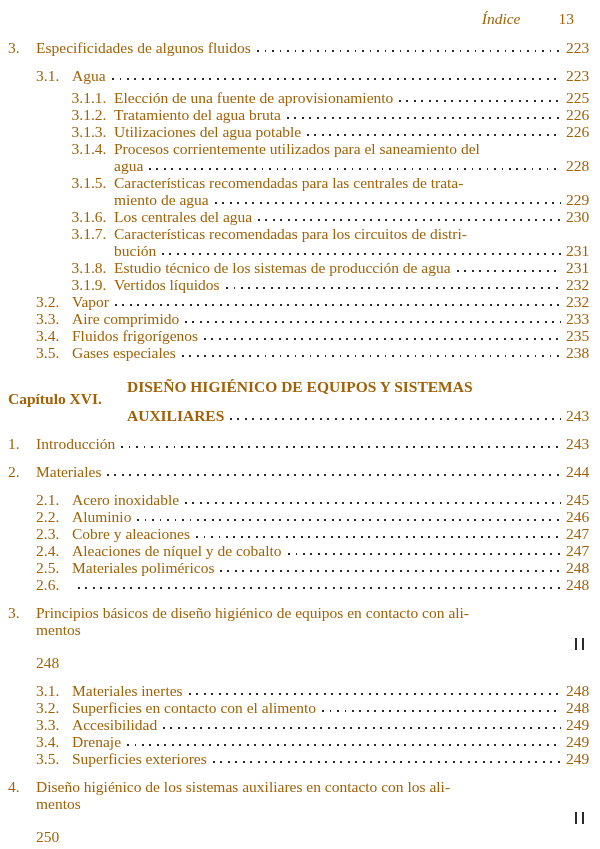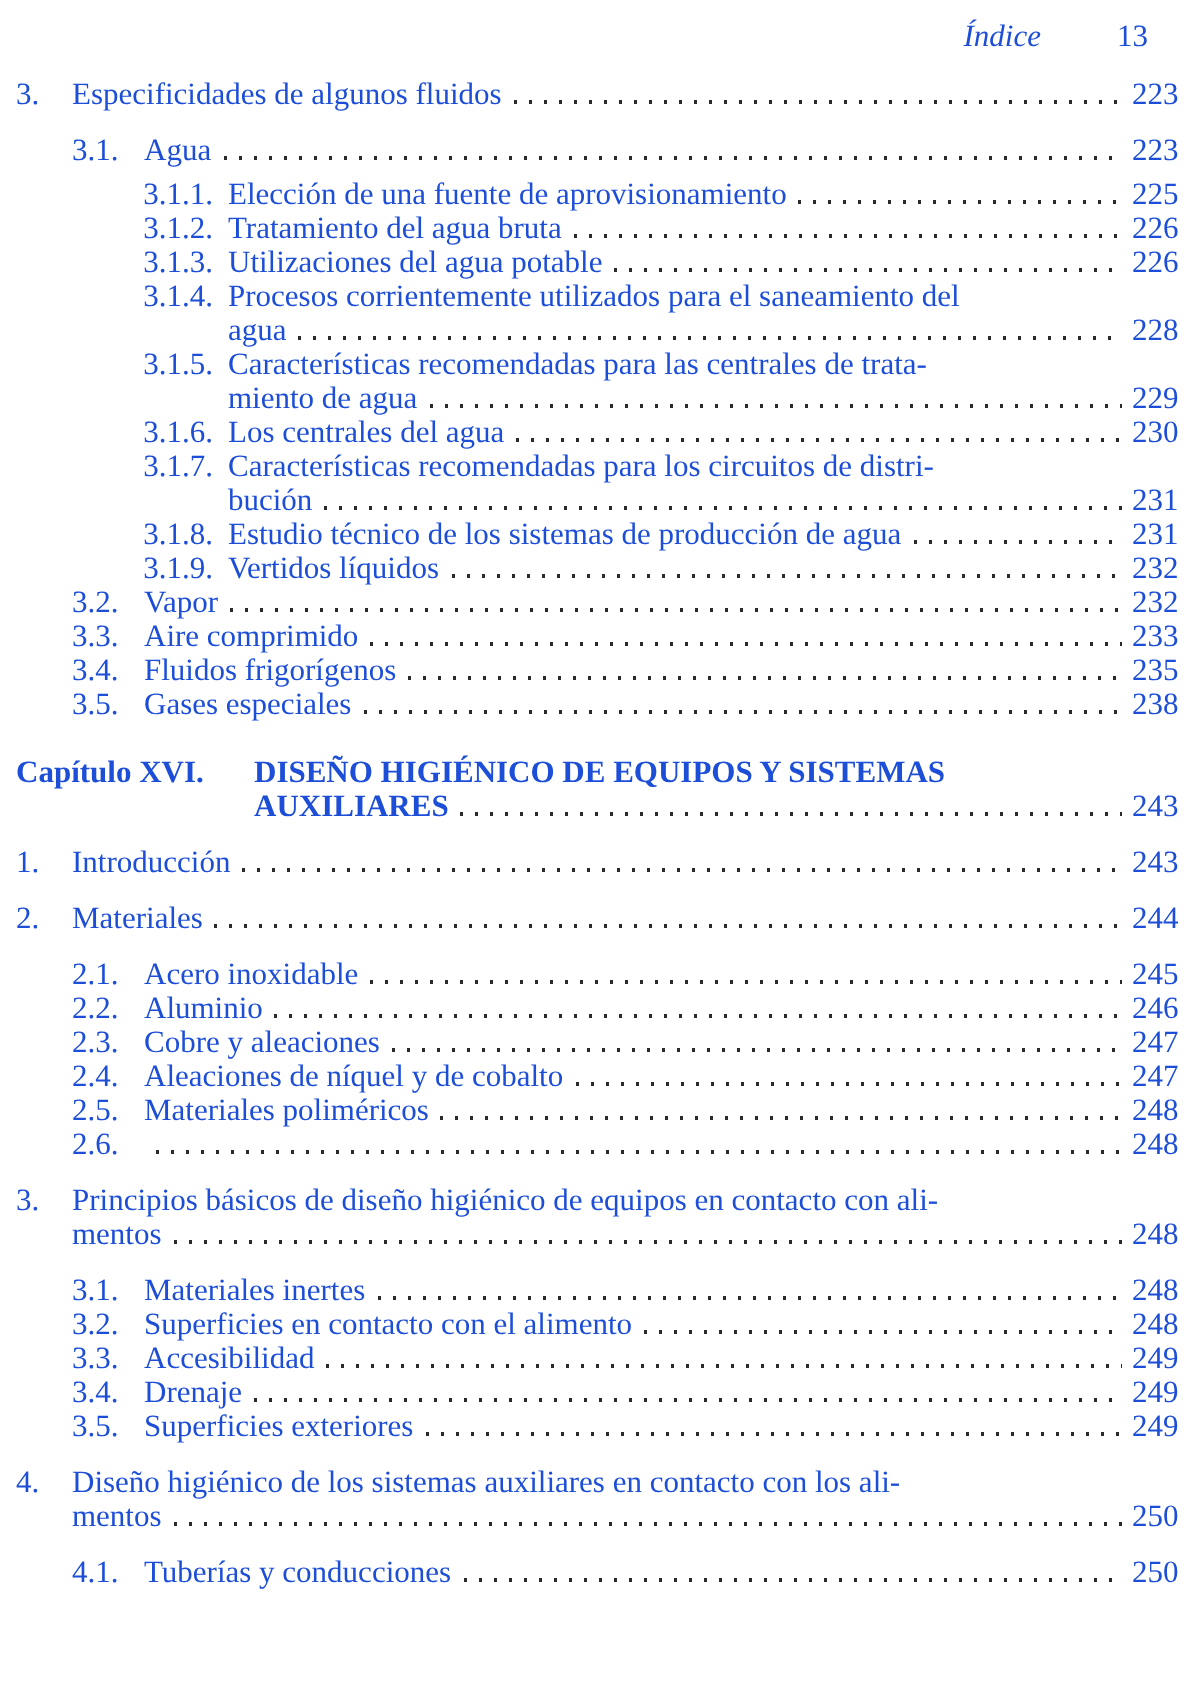--- a/index.html
+++ b/index.html
@@ -1,21 +1,21 @@
 <!DOCTYPE html>
 <html><head>
 <meta charset="utf-8">
 <style>
   * { margin: 0; padding: 0; box-sizing: border-box; }
   html, body { background: #ffffff; }
   .page {
     width: 600px;
     height: 849px;
     background: #ffffff;
-    color: #1d4ed8;
+    color: #a16207;
     font-family: "Liberation Serif", "DejaVu Serif", serif;
     font-size: 15.5px;
     line-height: 17px;
     padding: 8px 8px 0 8px;
     overflow: hidden;
   }
   .pagehead {
     display: flex;
     justify-content: flex-end;
     align-items: baseline;
@@ -38,23 +38,23 @@
       to right,
       #2a2a2a 0, #2a2a2a 1.7px,
       transparent 1.7px, transparent 7.5px
     );
   }
   .pg { flex: 0 0 auto; min-width: 26px; white-space: nowrap; }
 
   .l1 .num { width: 28px; }
   .l2 { margin-left: 28px; }  .l2 .num { width: 36px; }
   .l3 { margin-left: 56px; }  .l3 .num { width: 50px; text-align: center; }
-  .ch .num { width: 119px; }
+  .ch .num { width: 119px; margin-top: 12px; }
   .ch .num, .ch .txt, .cch .txt { font-weight: bold; }
-  .c1 { margin-left: 28px; }
+  .c1 { margin-left: 28px; flex-direction: column; }
   .c3 { margin-left: 106px; }
   .cch { margin-left: 119px; }
 
   .gap-sm { margin-top: 5px; }
   .gap-md { margin-top: 11px; }
   .gap-lg { margin-top: 17px; }
 </style>
 </head>
 <body>
 

